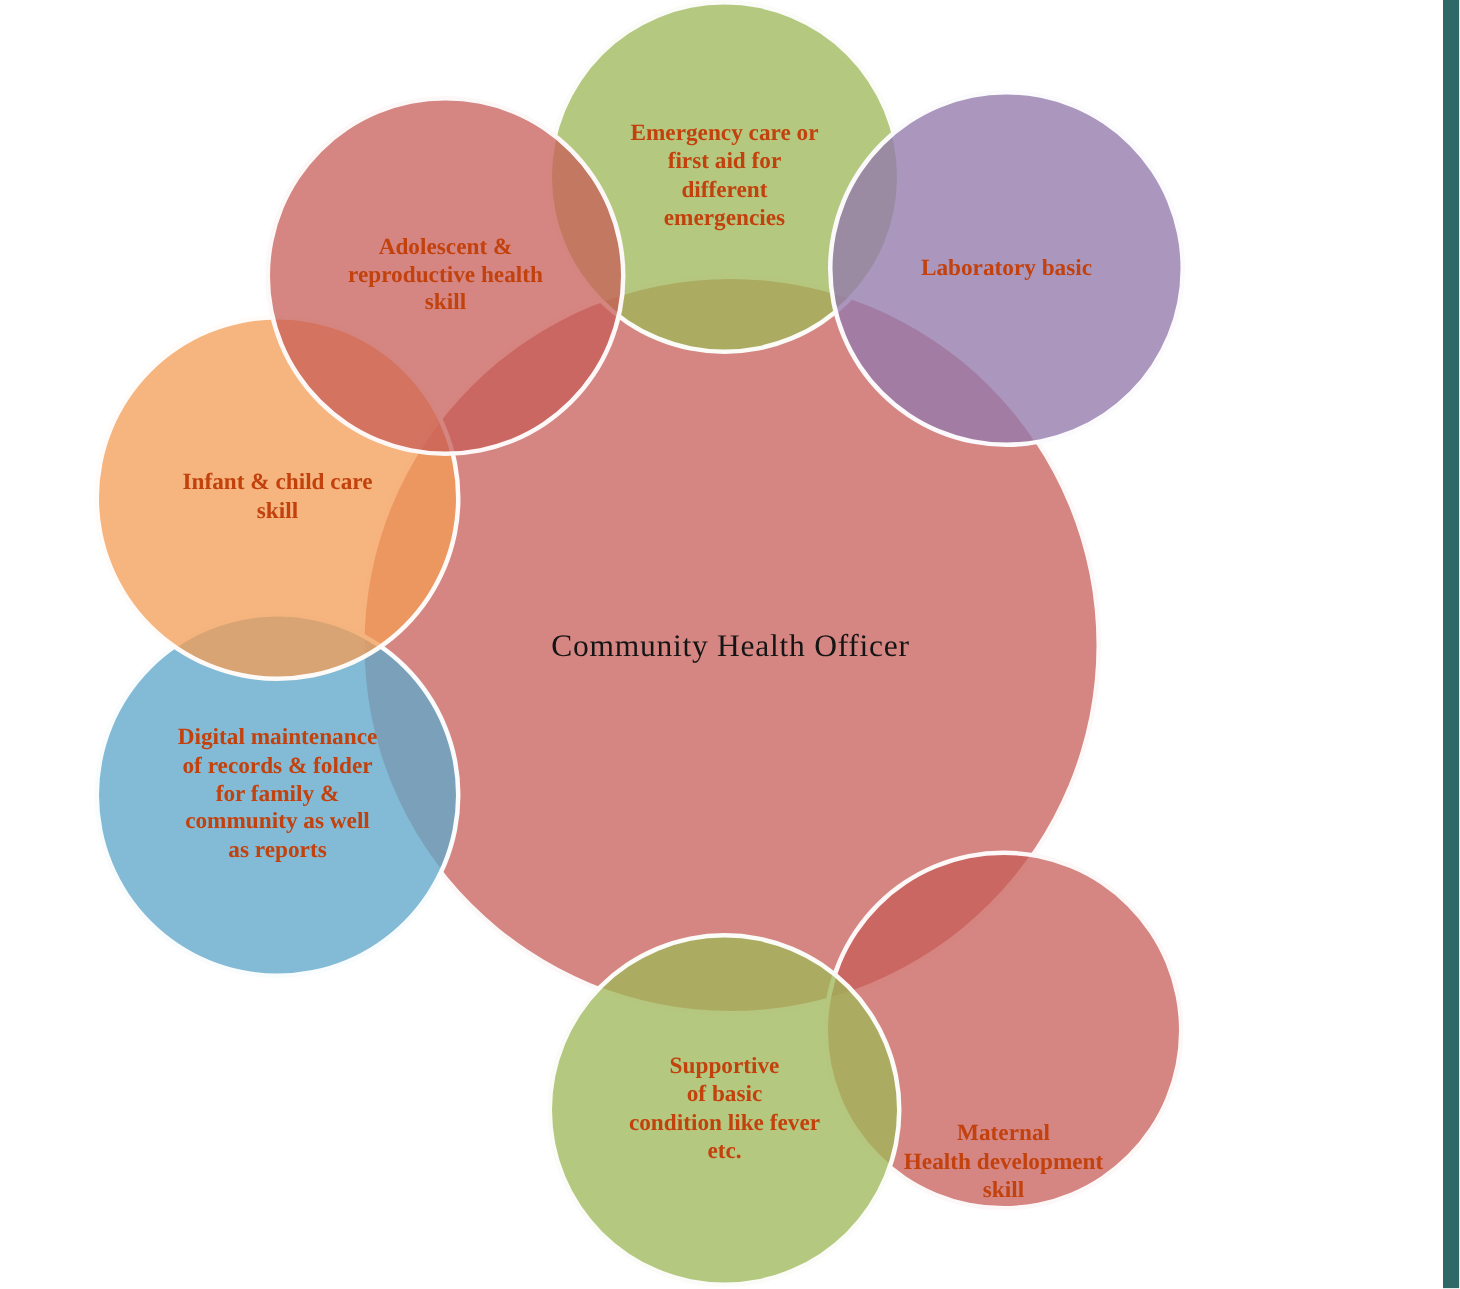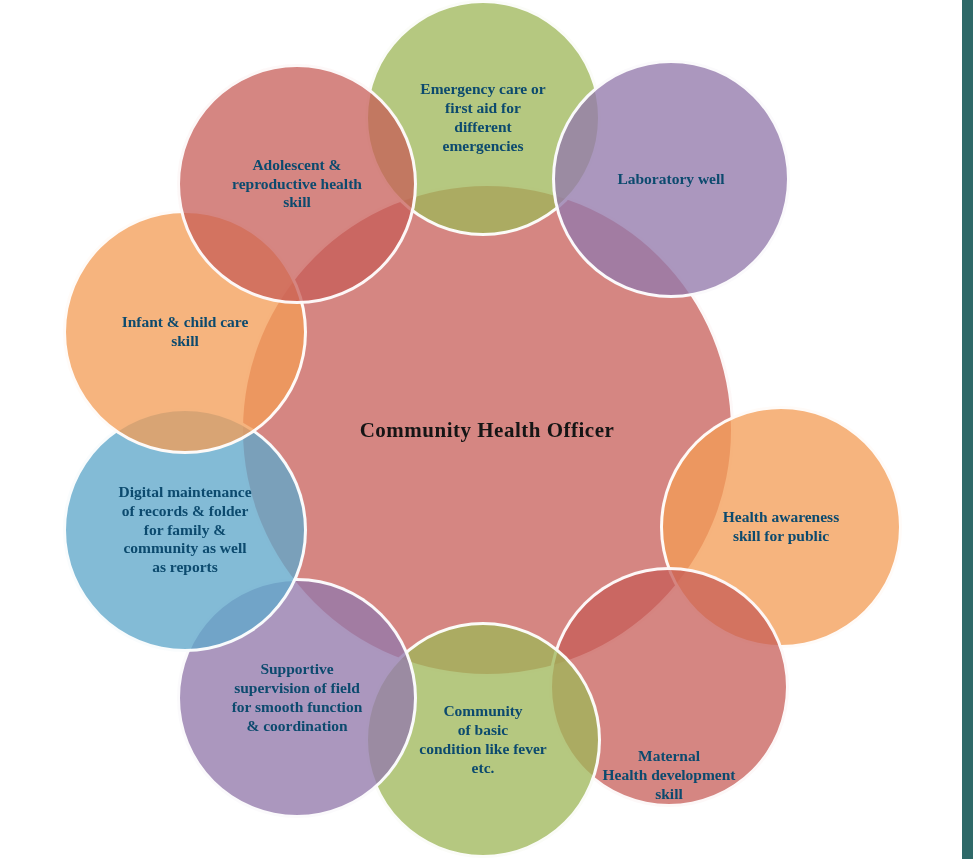--- a/index.html
+++ b/index.html
@@ -22,26 +22,26 @@
     box-sizing: border-box;
     display: flex;
     align-items: center;
     justify-content: center;
     text-align: center;
   }
   .label {
     font-weight: 700;
     font-size: 15.5px;
     line-height: 1.22;
-    color: #0c4a6e;
+    color: #c2410c;
     white-space: pre-line;
     padding: 0 10px;
   }
   .center-label {
-    font-weight: 700;
+    font-weight: 400;
     font-size: 21px;
     letter-spacing: 0.5px;
     color: #151515;
     white-space: pre-line;
   }
   
   .c-salmon { background: rgba(198, 92, 86, 0.74); }
   .c-green  { background: rgba(158, 183, 88, 0.76); }
   .c-purple { background: rgba(148, 122, 172, 0.78); }
   .c-blue   { background: rgba(96, 168, 203, 0.78); }
@@ -79,48 +79,38 @@
   </div>
 
   <div id="node-emergency" class="circle c-green">
     <span class="label">Emergency care or
 first aid for
 different
 emergencies</span>
   </div>
 
   <div id="node-laboratory" class="circle c-purple">
-    <span class="label">Laboratory well</span>
+    <span class="label">Laboratory basic</span>
   </div>
 
 
-  <div id="node-awareness" class="circle c-orange">
-    <span class="label">Health awareness
-skill for public</span>
-  </div>
 
   <div id="node-maternal" class="circle c-salmon">
     <span class="label">Maternal
 Health development
 skill</span>
   </div>
 
   <div id="node-management" class="circle c-green">
-    <span class="label">Community
+    <span class="label">Supportive
 of basic
 condition like fever
 etc.</span>
   </div>
 
-  <div id="node-supportive" class="circle c-purple">
-    <span class="label">Supportive
-supervision of field
-for smooth function
-&amp; coordination</span>
-  </div>
 
   <div id="node-digital" class="circle c-blue">
     <span class="label">Digital maintenance
 of records &amp; folder
 for family &amp;
 community as well
 as reports</span>
   </div>
 
   <div id="node-infant" class="circle c-orange">

